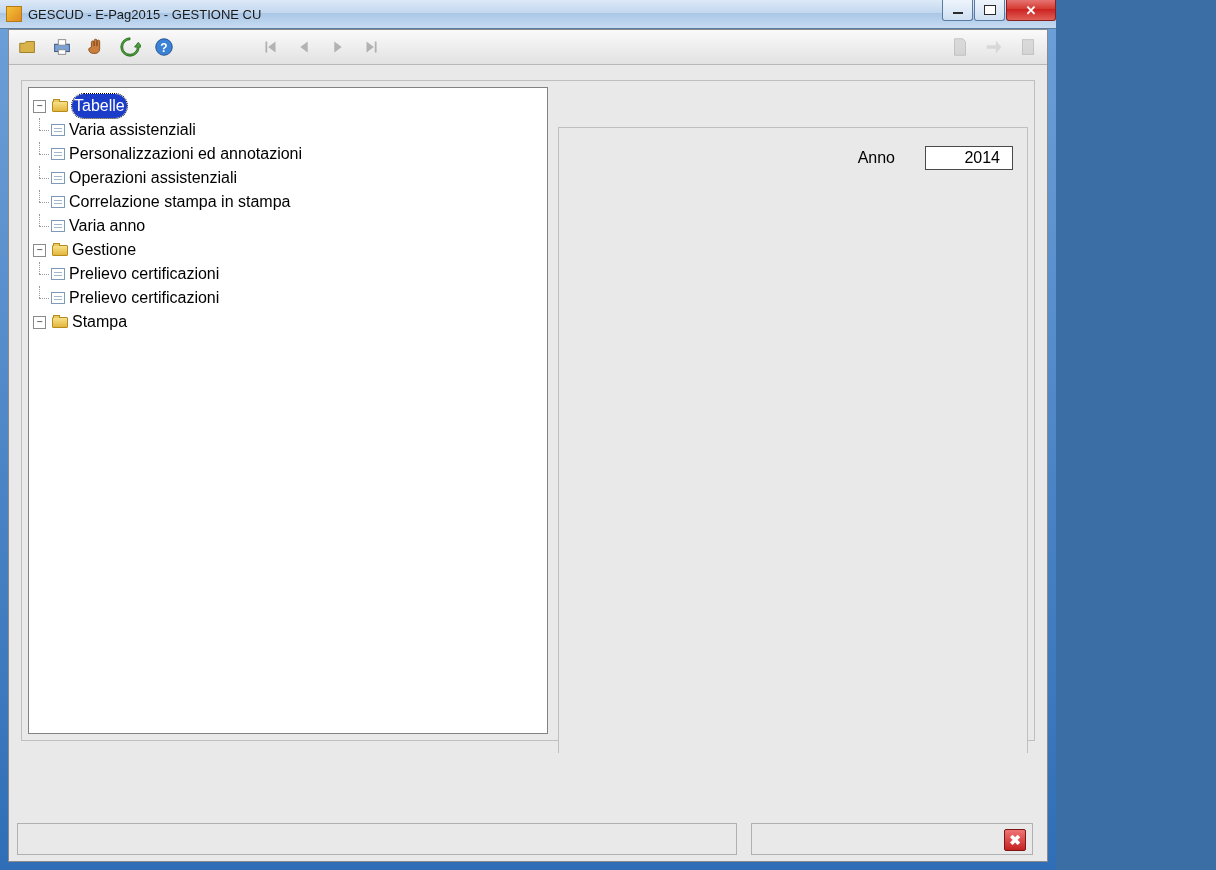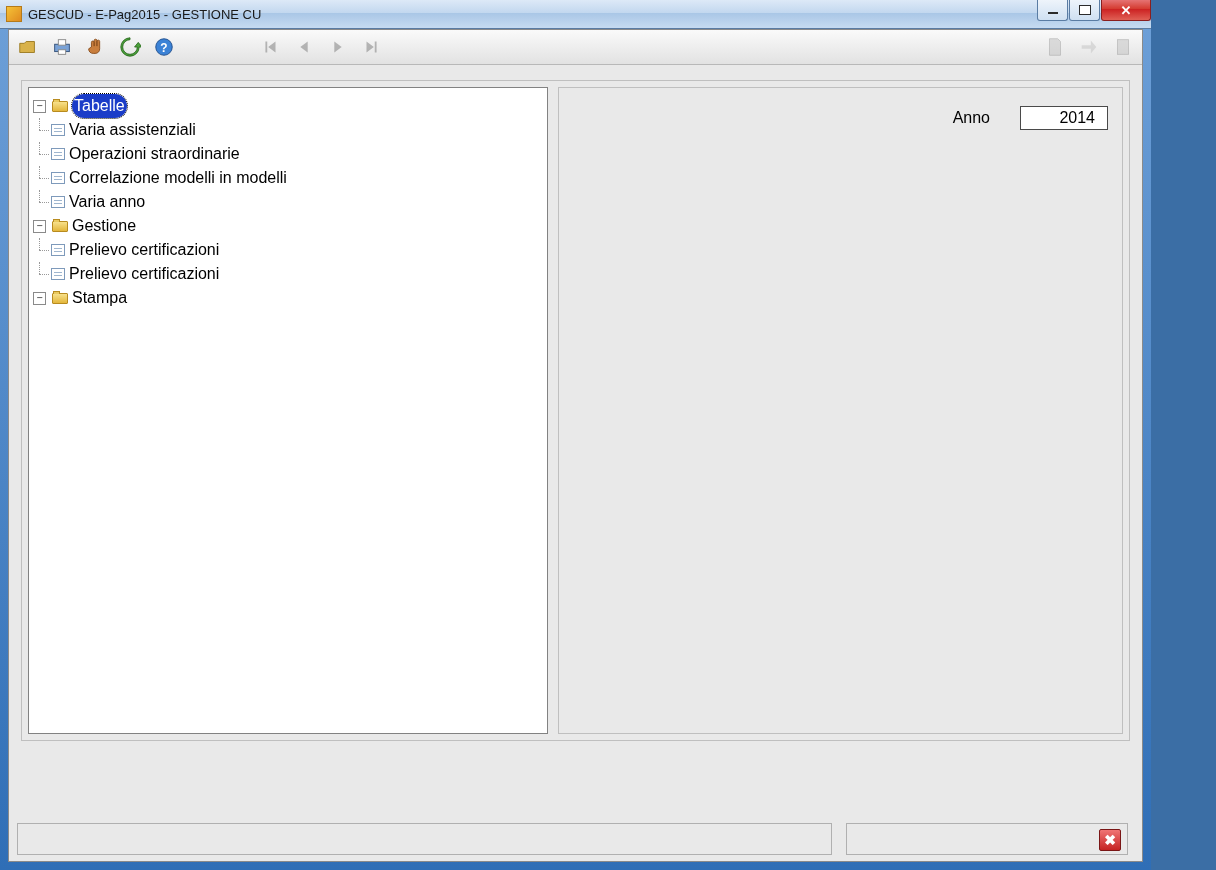--- a/index.html
+++ b/index.html
@@ -4,21 +4,21 @@
 <style>
   html, body {
     margin: 0; padding: 0;
     width: 1216px; height: 870px;
     font-family: "Segoe UI", Tahoma, sans-serif;
     font-size: 16px;
     background: #3b6ea5;
     overflow: hidden;
   }
   .window {
-    width: 1151px; height: 870px;
+    width: 1056px; height: 870px;
     background: linear-gradient(to bottom, #6ea0d8 0%, #2f6eb6 100%);
     box-sizing: border-box;
     position: relative;
   }
   .titlebar {
     height: 29px;
     display: flex;
     align-items: center;
     background: linear-gradient(to bottom, #dde9f7 0%, #c3d8ef 45%, #a9c6e6 46%, #c6dbf1 100%);
     border-bottom: 1px solid #5a7ca3;
@@ -104,20 +104,21 @@
     padding:6px 4px;
     overflow:auto;
   }
   .right-panel {
     flex:1; height:100%;
     background:#e9e9e9;
     border:1px solid #bfbfbf;
     box-sizing:border-box;
     padding:14px 14px;
     position:relative;
+    margin-top:40px;
   }
   .anno-row { position:absolute; right:14px; top:18px; display:flex; align-items:center; gap:30px;}
   .anno-label { font-size:16px; }
   .anno-field {
     width:62px; height:22px; text-align:right;
     border:1px solid #4a4a4a;
     padding:0 12px; background:#fff;
     font-size:16px; display:flex; align-items:center; justify-content:flex-end;
   }
 
@@ -309,27 +310,33 @@
               <ul>
                 <li>
                     <div class="row">
                       <span class="leaf-icon"></span>
                       <span class="label">Varia assistenziali</span>
                     </div>
                   </li>
                 <li>
                     <div class="row">
                       <span class="leaf-icon"></span>
-                      <span class="label">Operazioni straordinarie</span>
-                    </div>
-                  </li>
-                <li>
-                    <div class="row">
-                      <span class="leaf-icon"></span>
-                      <span class="label">Correlazione modelli in modelli</span>
+                      <span class="label">Personalizzazioni ed annotazioni</span>
+                    </div>
+                  </li>
+                <li>
+                    <div class="row">
+                      <span class="leaf-icon"></span>
+                      <span class="label">Operazioni assistenziali</span>
+                    </div>
+                  </li>
+                <li>
+                    <div class="row">
+                      <span class="leaf-icon"></span>
+                      <span class="label">Correlazione stampa in stampa</span>
                     </div>
                   </li>
                 <li>
                     <div class="row">
                       <span class="leaf-icon"></span>
                       <span class="label">Varia anno</span>
                     </div>
                   </li>
               </ul>
             </li>

